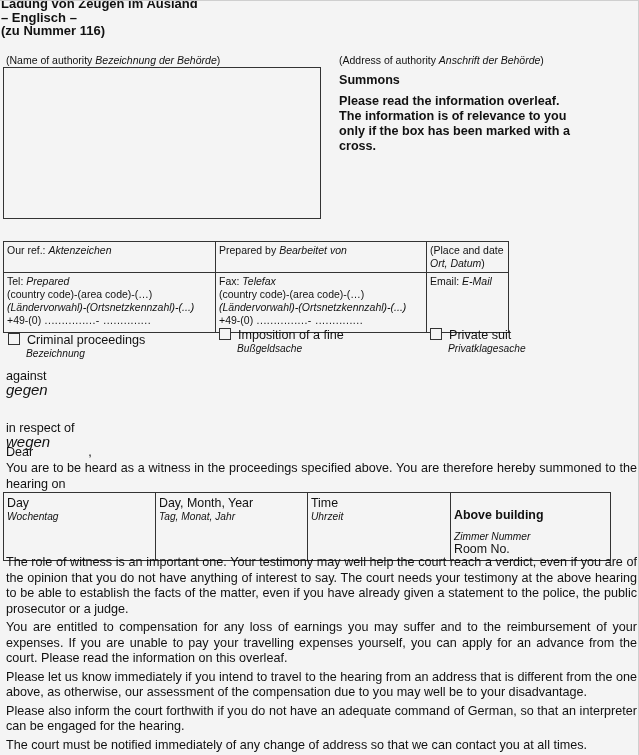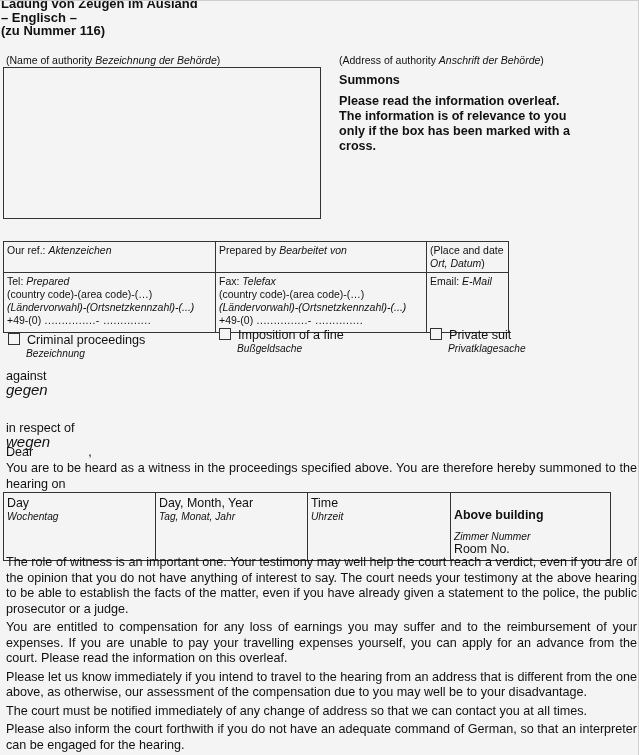--- a/index.html
+++ b/index.html
@@ -134,16 +134,16 @@
     <td style="width:136px;"><span>Time</span><span class="sub">Uhrzeit</span></td>
     <td><span class="bold">Above building</span><span class="sub">Zimmer Nummer</span><span>Room No.</span></td>
   </tr>
 </tbody>
   </table>
 
 <div class="abs body-text" style="top:554px;">
   <p>The role of witness is an important one. Your testimony may well help the court reach a verdict, even if you are of the opinion that you do not have anything of interest to say. The court needs your testimony at the above hearing to be able to establish the facts of the matter, even if you have already given a statement to the police, the public prosecutor or a judge.</p>
   <p>You are entitled to compensation for any loss of earnings you may suffer and to the reimbursement of your expenses. If you are unable to pay your travelling expenses yourself, you can apply for an advance from the court. Please read the information on this overleaf.</p>
   <p>Please let us know immediately if you intend to travel to the hearing from an address that is different from the one above, as otherwise, our assessment of the compensation due to you may well be to your disadvantage.</p>
+  <p>Please also inform the court forthwith if you do not have an adequate command of German, so that an interpreter can be engaged for the hearing.</p>
   <p>The court must be notified immediately of any change of address so that we can contact you at all times.</p>
-  <p>Please also inform the court forthwith if you do not have an adequate command of German, so that an interpreter can be engaged for the hearing.</p>
 
 </div>
 
 </body></html>

